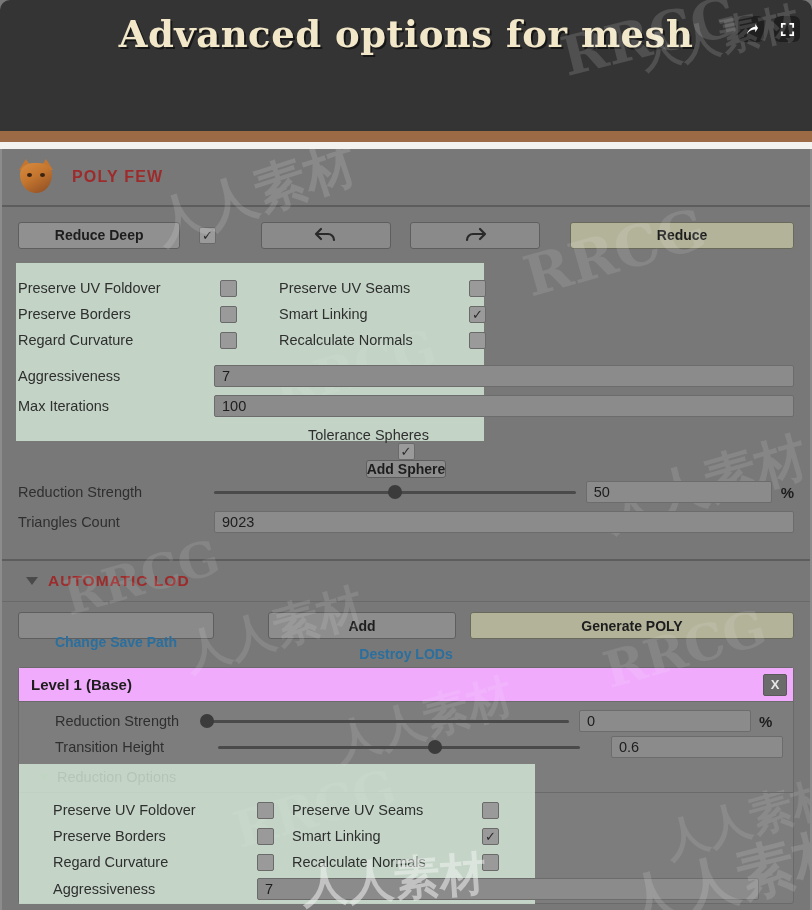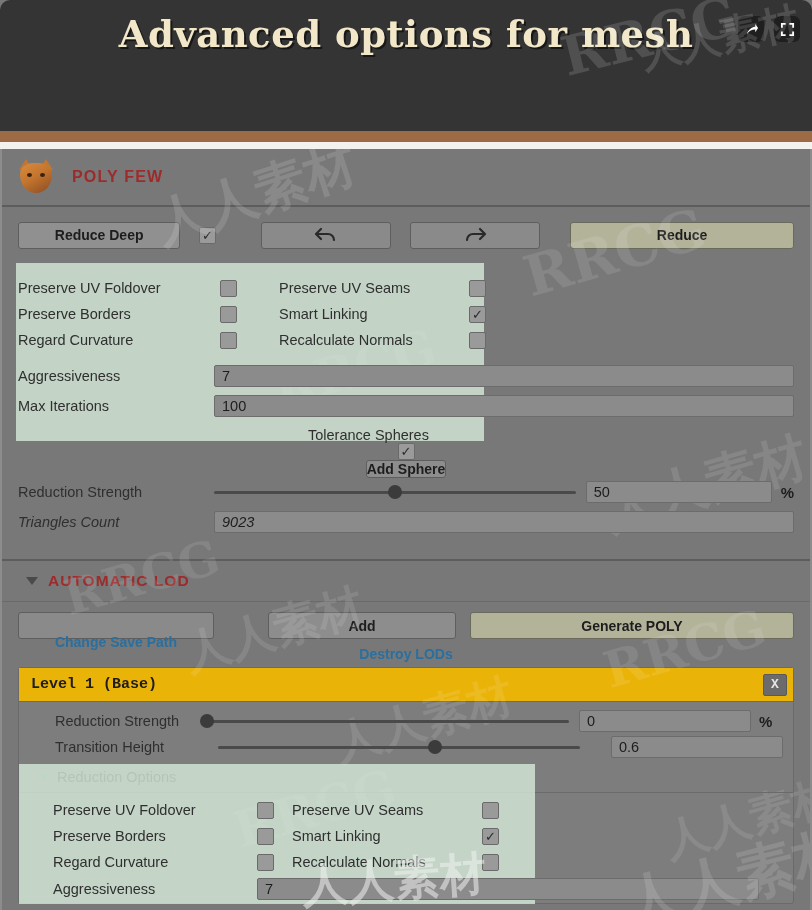--- a/index.html
+++ b/index.html
@@ -207,23 +207,22 @@
     margin: 0 16px;
     border: 1px solid #6a6a6a;
     background: #7d7d7d;
     border-radius: 3px;
   }
   .lod-head {
     height: 34px;
     display: flex; align-items: center;
     padding: 0 6px 0 12px;
     justify-content: space-between;
-    background: #eab308;
+    background: #f0abfc;
     border-bottom: 1px solid #6a6a6a;
-    font-family: Liberation Mono, monospace;
   }
   .lod-title { color: #1d1d1d; font-weight: bold; font-size: 15px; }
   .x-btn {
     width: 24px; height: 22px;
     background: #6b6b6b;
     border: 1px solid #5a5a5a;
     border-radius: 2px;
     color: #e6e6e6;
     display: flex; align-items: center; justify-content: center;
     font-size: 13px; font-weight: bold;
@@ -373,21 +372,21 @@
     <div class="row" style="height:30px;">
       <span class="lbl" style="width:196px">Reduction Strength</span>
       <span class="slider" style="width:362px">
         <span class="track"></span>
         <span class="knob" style="left:50%;"></span>
       </span>
       <span style="width:10px"></span>
       <span class="field" style="width:186px">50</span>
       <span class="pct" style="margin-left:9px">%</span>
     </div>
-    <div class="row" style="height:30px;font-style:italic;">
+    <div class="row" style="height:30px;">
       <span class="lbl" style="width:196px">Triangles Count</span>
       <span class="field" style="flex:1">9023</span>
     </div>
   </div>
 
   <div class="hrule" style="margin-top:22px;"></div>
 
   <div class="section-head">
     <span class="tri"></span>
     <span class="section-title">AUTOMATIC LOD</span>

